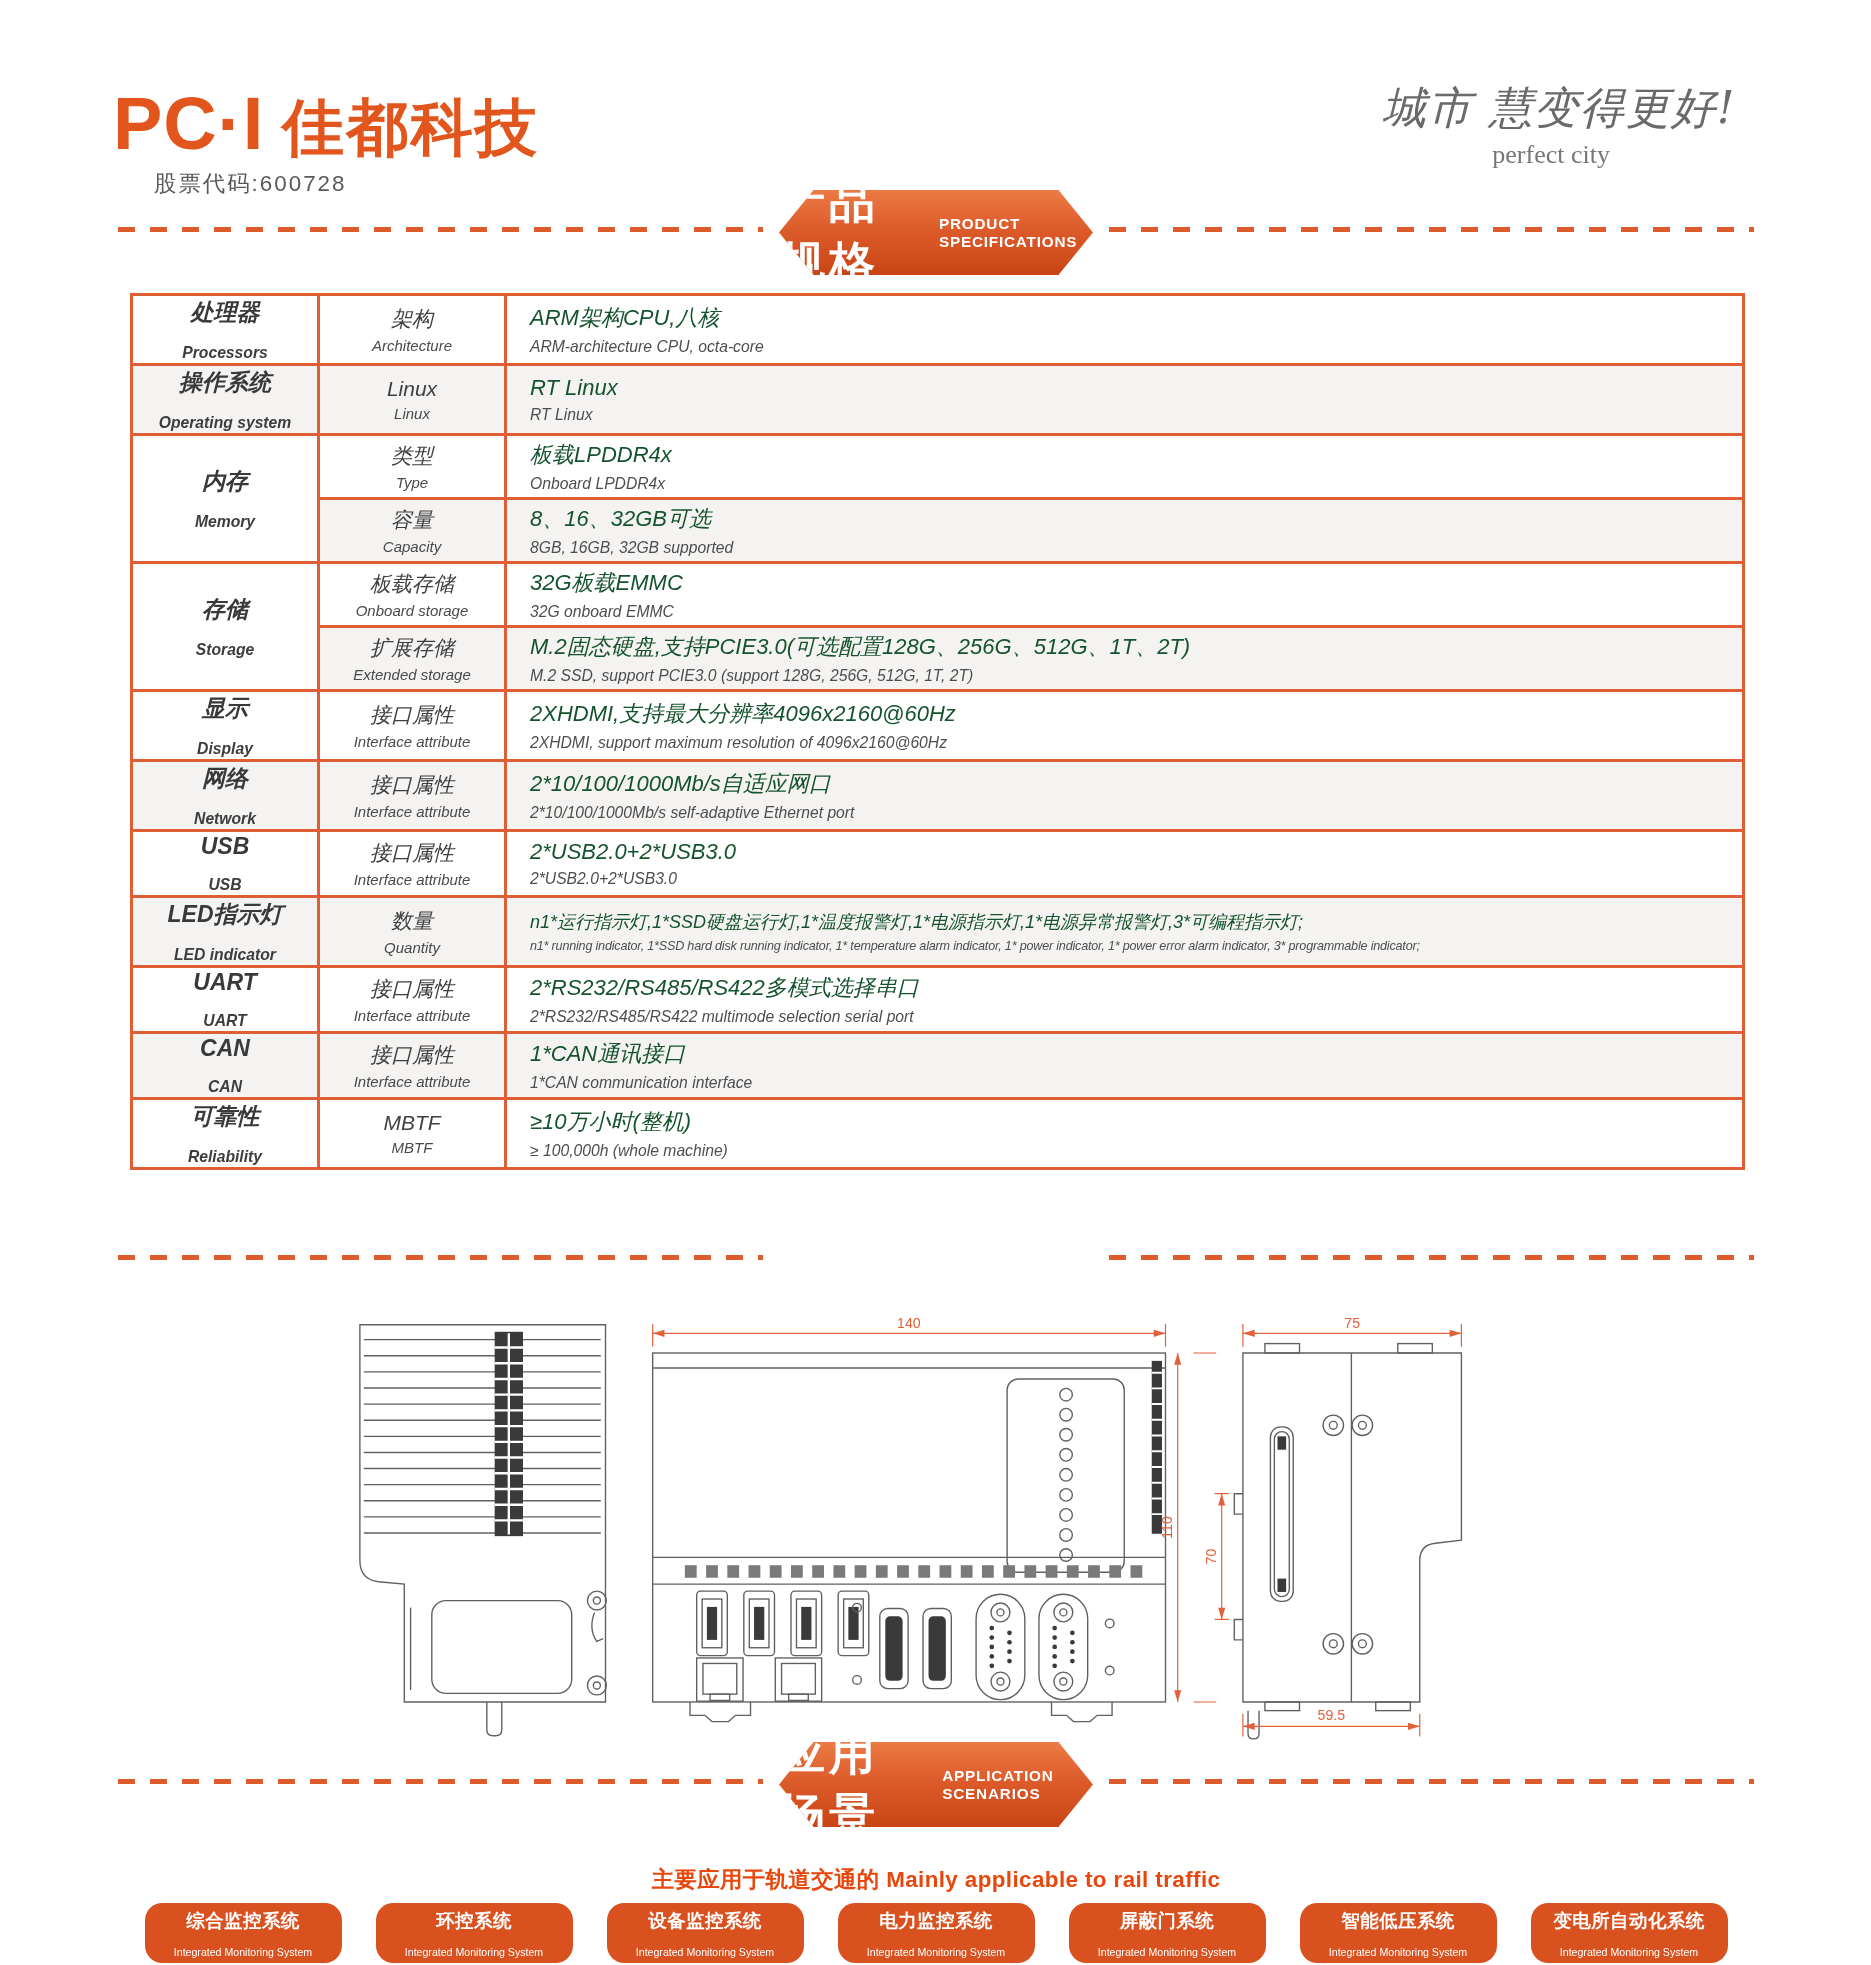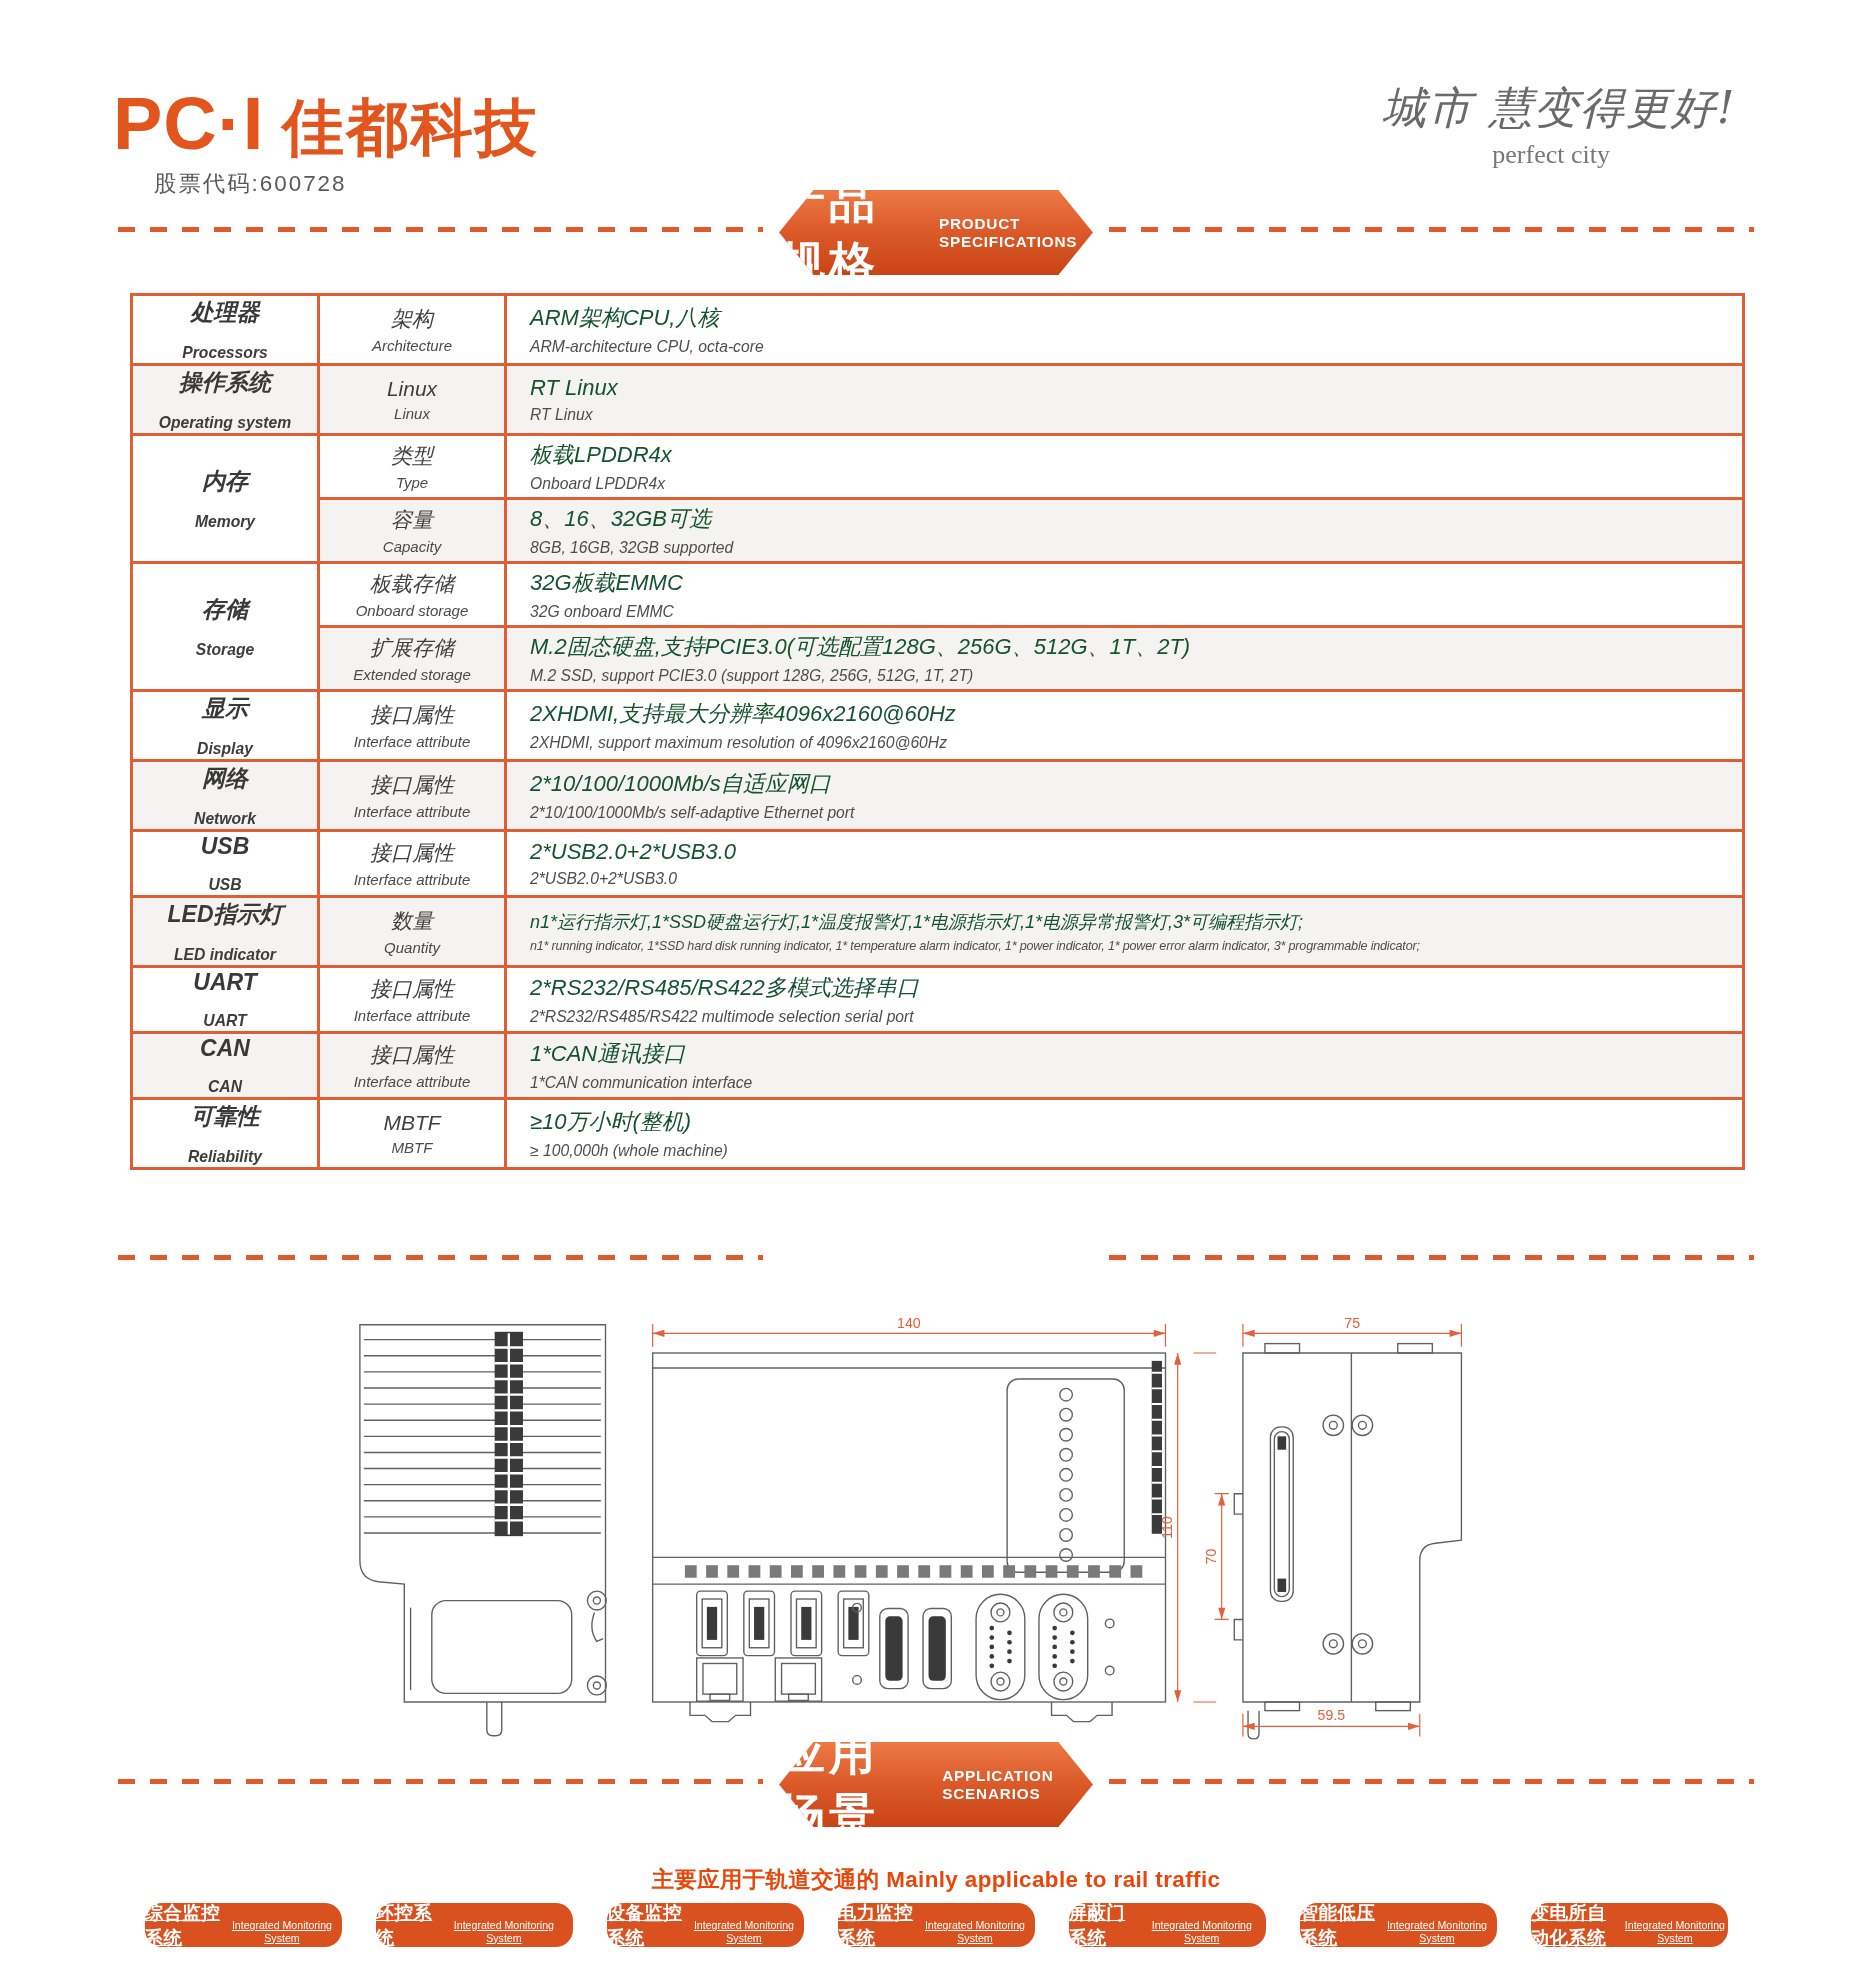--- a/index.html
+++ b/index.html
@@ -43,22 +43,22 @@
   .vcell.tight .cn{font-size:18px;}
   .vcell.tight .en{font-size:12.6px;letter-spacing:-0.2px;}
 
   
   .drawings{position:absolute;left:0;top:1309px;}
 
   
   .scenario-headline{position:absolute;left:0;right:0;top:1864px;text-align:center;
         font-size:22.4px;font-weight:800;color:#e8470c;letter-spacing:0.4px;}
   .chip-row{position:absolute;left:0;right:0;top:1903px;display:flex;justify-content:center;gap:34px;}
-  .chip{width:197px;height:44px;border-radius:17.3px;background:#d8511f;color:#fff;
-        display:flex;flex-direction:row;align-items:center;justify-content:center;text-decoration:underline;}
+  .chip{width:197px;height:60px;border-radius:17.3px;background:#d8511f;color:#fff;
+        display:flex;flex-direction:column;align-items:center;justify-content:center;}
   .chip .cn{font-size:18.5px;font-weight:700;letter-spacing:0.4px;}
   .chip .en{font-size:10.6px;line-height:1.18;text-align:center;margin-top:13px;width:88%;}
 </style>
 </head>
 <body>
 
 <div class="page">
 
   <div class="logo">
     <span class="logo-pci">PC·I</span>

